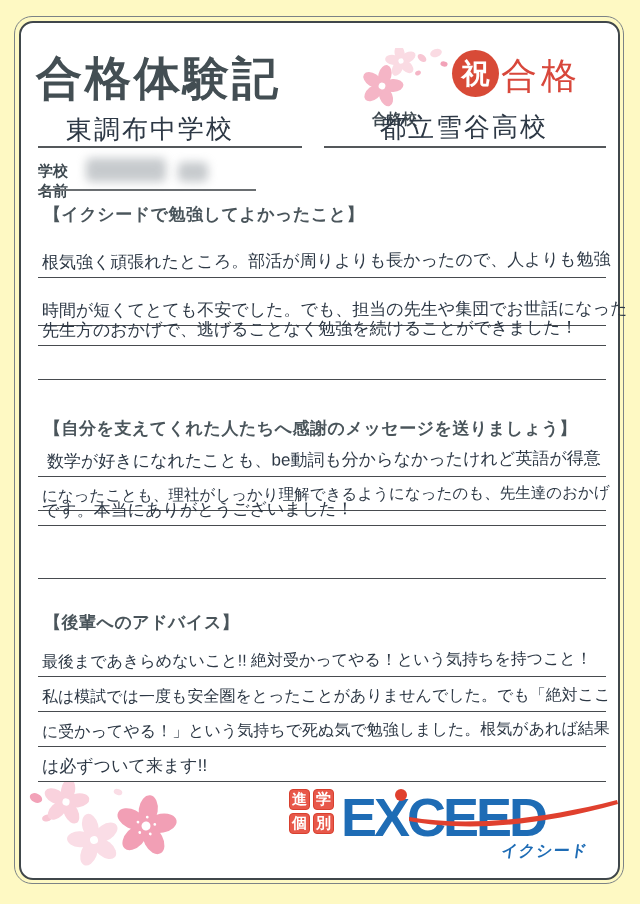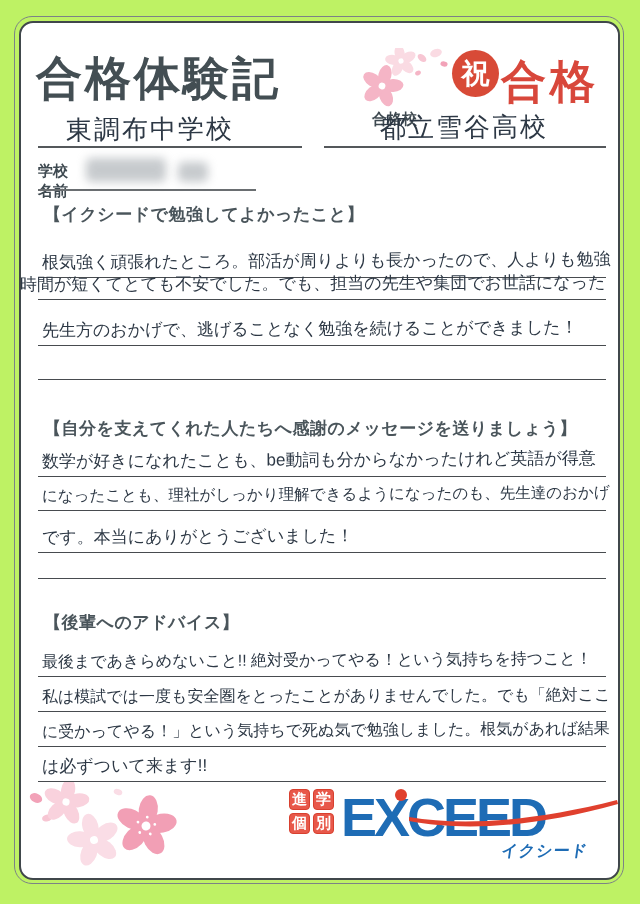--- a/index.html
+++ b/index.html
@@ -1,17 +1,17 @@
 <!DOCTYPE html>
 <html><head>
 <meta charset="utf-8">
 <style>
   html,body { margin:0; padding:0; background:#ffffff; }
   .page {
-    position:relative; width:640px; height:904px; background:#bef264;
+    position:relative; width:640px; height:904px; background:#fef9c3;
     font-family:"Liberation Sans", sans-serif; overflow:hidden;
   }
   
   .frame-outer {
     position:absolute; left:14px; top:16px; width:608px; height:866px;
     border:1.5px solid #7c8386; border-radius:18px;
   }
   .frame-inner {
     position:absolute; left:19px; top:21px; width:597px; height:855px;
     border:2.5px solid #40474b; border-radius:14px; background:#ffffff;
@@ -21,21 +21,21 @@
   .title {
     left:36px; top:48px; font-size:46px; font-weight:900; color:#434e53;
     letter-spacing:3px;
   }
   .seal {
     left:452px; top:50px; width:47px; height:47px; border-radius:50%;
     background:#d84a37; color:#ffffff; font-size:28px; font-weight:900;
     display:flex; align-items:center; justify-content:center;
   }
   .celebration {
-    left:501px; top:52px; font-size:45px; font-weight:700; color:#d8473b;
+    left:501px; top:52px; font-size:36px; font-weight:400; color:#d8473b;
     letter-spacing:4px;
   }
 
   .field-label { font-size:15px; font-weight:bold; color:#3e4950; }
   .hand { color:#2d3845; }
   .hand-field { font-size:26px; letter-spacing:2px; transform:rotate(-0.6deg); }
   .fieldline { border-bottom:2px solid #54585b; height:0; }
 
   .blurblob { background:#8f969c; filter:blur(5px); opacity:0.5; border-radius:5px; }
 
@@ -139,36 +139,36 @@
 
   <div class="field-label abs" style="left:38px; top:166px;margin-top:16px;">名前</div>
   <div class="blurblob abs" style="left:86px; top:158px; width:80px; height:24px;"></div>
   <div class="blurblob abs" style="left:178px; top:162px; width:30px; height:20px;"></div>
   <div class="fieldline abs" style="left:38px; top:189px; width:218px; border-bottom-color:#6a6e71;"></div>
 
   <div class="sec-heading abs" style="top:203px;">【イクシードで勉強してよかったこと】</div>
   <div class="ruleline" style="top:244px;">
     <span class="hand">根気強く頑張れたところ。部活が周りよりも長かったので、人よりも勉強</span>
   </div>
-  <div class="ruleline" style="top:266px;justify-content:flex-end;">
+  <div class="ruleline" style="top:292px;">
     <span class="hand" style="transform:rotate(-0.2deg);">時間が短くてとても不安でした。でも、担当の先生や集団でお世話になった</span>
   </div>
   <div class="ruleline" style="top:312px;">
     <span class="hand">先生方のおかげで、逃げることなく勉強を続けることができました！</span>
   </div>
   <div class="ruleline" style="top:346px;"></div>
 
   <div class="sec-heading abs" style="top:417px;">【自分を支えてくれた人たちへ感謝のメッセージを送りましょう】</div>
-  <div class="ruleline" style="top:443px;">
+  <div class="ruleline" style="top:443px;justify-content:center;">
     <span class="hand">数学が好きになれたことも、be動詞も分からなかったけれど英語が得意</span>
   </div>
   <div class="ruleline" style="top:477px;">
     <span class="hand tighter">になったことも、理社がしっかり理解できるようになったのも、先生達のおかげ</span>
   </div>
-  <div class="ruleline" style="top:519px;align-items:flex-end;">
+  <div class="ruleline" style="top:492px;align-items:flex-end;">
     <span class="hand">です。本当にありがとうございました！</span>
   </div>
   <div class="ruleline" style="top:545px;"></div>
 
   <div class="sec-heading abs" style="top:611px;">【後輩へのアドバイス】</div>
   <div class="ruleline" style="top:678px;">
     <span class="hand tight" style="transform:rotate(-0.2deg);">私は模試では一度も安全圏をとったことがありませんでした。でも「絶対ここ</span>
   </div>
   <div class="ruleline" style="top:643px;">
     <span class="hand tight">最後まであきらめないこと!! 絶対受かってやる！という気持ちを持つこと！</span>

